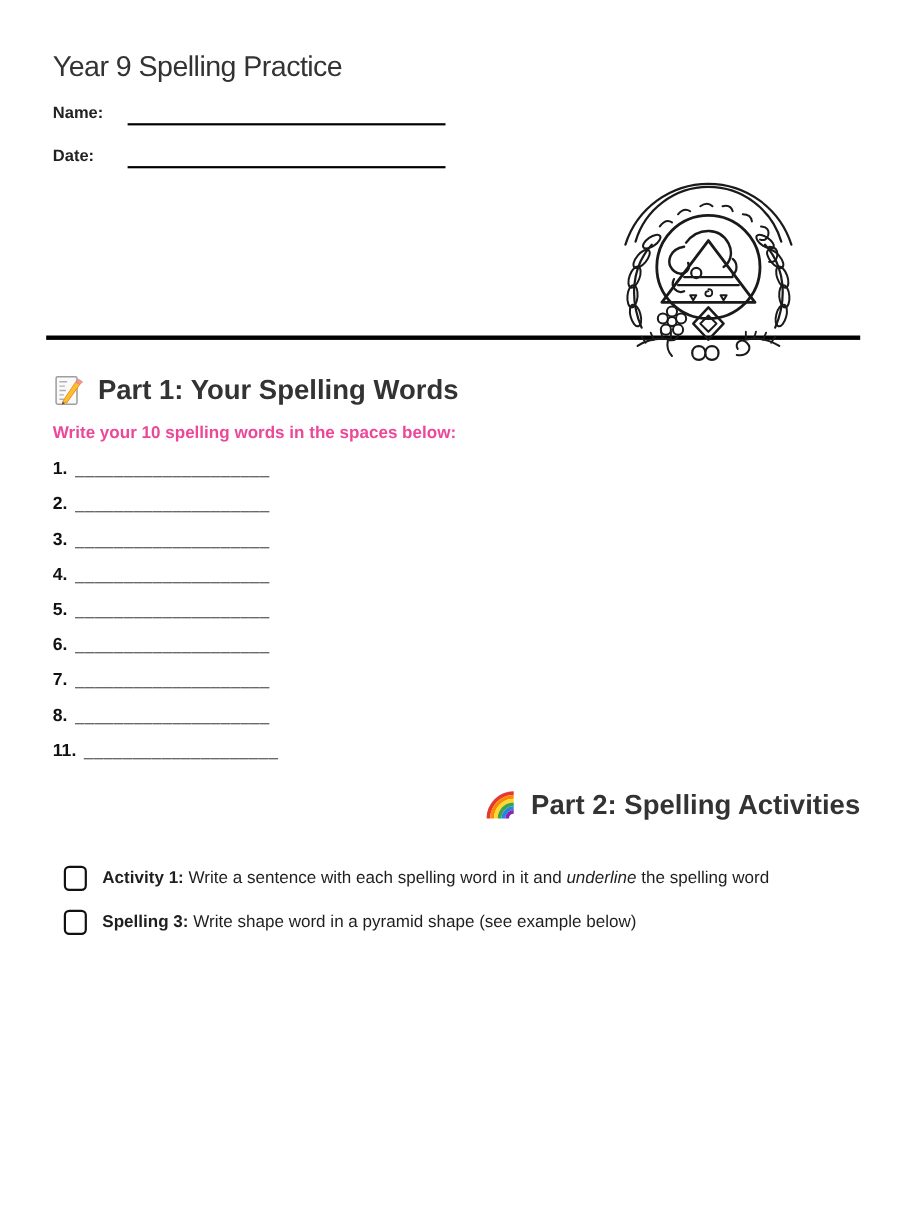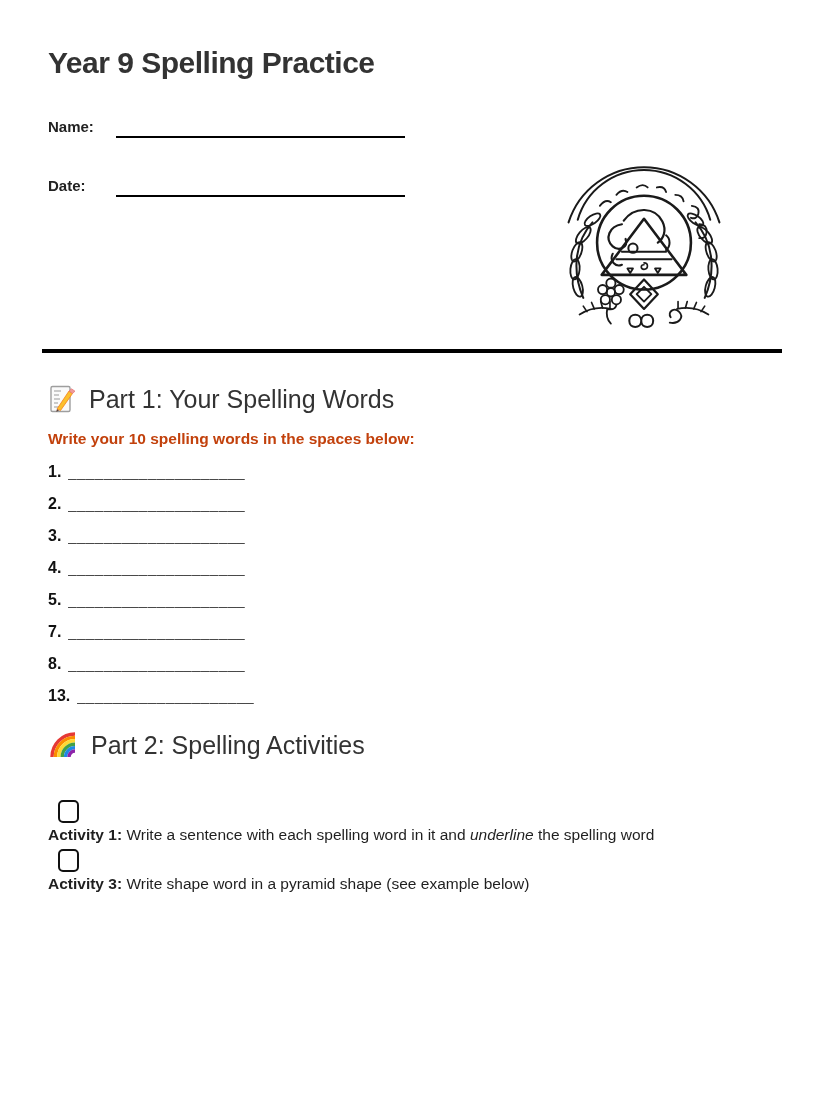--- a/index.html
+++ b/index.html
@@ -8,53 +8,53 @@
     width: 828px; height: 1118px; overflow: hidden;
     background: #ffffff;
     font-family: "Liberation Sans", sans-serif;
     color: #1f1f1f;
     position: relative;
   }
   .content { padding: 0 46px 0 48px; position: relative; }
 
   .page-title {
     margin: 46px 0 0 0;
-    font-size: 30px; font-weight: 700; line-height: 1.1;
+    font-size: 26px; font-weight: 400; line-height: 1.1;
     letter-spacing: -0.5px; color: #333333;
   }
 
-  .field-row { display: flex; align-items: flex-end; margin-top: 37px; height: 22px; }
+  .field-row { display: flex; align-items: flex-end; margin-top: 17px; height: 22px; }
   .field-label { font-size: 15px; font-weight: 700; color: #222; width: 66px; padding-bottom: 3px; }
   .write-line { width: 289px; height: 16px; border-bottom: 2px solid #000; margin-left: 2px; }
 
   .emblem { position: absolute; left: 552px; top: 88px; width: 184px; height: 198px; }
 
   .divider {
     border: none; border-top: 4px solid #000;
     margin: 152px 0 0 -6px; width: 740px;
   }
 
   .section-heading {
     display: flex; align-items: center; gap: 11px;
     margin: 31px 0 0 0;
-    font-size: 25px; font-weight: 400; color: #333333; line-height: 1.2;
+    font-size: 25px; font-weight: 700; color: #333333; line-height: 1.2;
   }
   .section-heading .icon { flex: 0 0 auto; display: inline-flex; }
 
-  .section-intro { font-size: 15.5px; font-weight: 700; color: #c2410c; line-height: 1.15; }
+  .section-intro { font-size: 15.5px; font-weight: 700; color: #ec4899; line-height: 1.15; }
 
   .word-list { margin: 0; padding: 0; list-style: none; }
   .word-row { margin-top: 14px; font-size: 16px; line-height: 18px; white-space: nowrap; }
   .word-num { font-weight: 700; color: #111; margin-right: 7px; }
   .word-blank { color: #3d3d3d; font-size: 15px; letter-spacing: 0.5px; }
 
-  .part2-heading { margin-top: 25px; }
+  .part2-heading { margin-top: 25px; justify-content: flex-end; }
 
   .activities { margin-top: 40px; }
-  .activity-row { display: flex; align-items: flex-start; margin-top: 3px; flex-direction: column; }
+  .activity-row { display: flex; align-items: flex-start; margin-top: 17px; }
   .checkbox {
     flex: 0 0 auto;
     width: 21px; height: 23px;
     border: 2.5px solid #111; border-radius: 5px;
     margin: 0 14px 0 10px; background: #fff;
   }
   .activity-text { font-size: 15.5px; line-height: 1.35; color: #1f1f1f; padding-top: 2px; }
   .activity-label { font-weight: 700; }
   .italic { font-style: italic; }
 
@@ -97,23 +97,24 @@
   </h2>
 
   <p class="section-intro">Write your 10 spelling words in the spaces below:</p>
 
   <ol class="word-list">
     <li class="word-row"><span class="word-num">1.</span><span class="word-blank">____________________</span></li>
     <li class="word-row"><span class="word-num">2.</span><span class="word-blank">____________________</span></li>
     <li class="word-row"><span class="word-num">3.</span><span class="word-blank">____________________</span></li>
     <li class="word-row"><span class="word-num">4.</span><span class="word-blank">____________________</span></li>
     <li class="word-row"><span class="word-num">5.</span><span class="word-blank">____________________</span></li>
+    <li class="word-row"><span class="word-num">6.</span><span class="word-blank">____________________</span></li>
     <li class="word-row"><span class="word-num">7.</span><span class="word-blank">____________________</span></li>
     <li class="word-row"><span class="word-num">8.</span><span class="word-blank">____________________</span></li>
-    <li class="word-row"><span class="word-num">13.</span><span class="word-blank">____________________</span></li>
+    <li class="word-row"><span class="word-num">11.</span><span class="word-blank">____________________</span></li>
   </ol>
 
   <h2 class="section-heading part2-heading">
     <span class="icon">
       <svg width="32" height="30" viewBox="0 0 32 30">
         <path d="M 4 27 A 23 23 0 0 1 27 4" stroke="#e53935" stroke-width="3.4" fill="none"></path>
         <path d="M 7.4 27 A 19.6 19.6 0 0 1 27 7.4" stroke="#fb8c00" stroke-width="3.4" fill="none"></path>
         <path d="M 10.8 27 A 16.2 16.2 0 0 1 27 10.8" stroke="#fdd835" stroke-width="3.4" fill="none"></path>
         <path d="M 14.2 27 A 12.8 12.8 0 0 1 27 14.2" stroke="#43a047" stroke-width="3.4" fill="none"></path>
         <path d="M 17.6 27 A 9.4 9.4 0 0 1 27 17.6" stroke="#1e88e5" stroke-width="3.4" fill="none"></path>
@@ -124,21 +125,21 @@
   </h2>
 
 
   <div class="activities">
     <div class="activity-row">
       <span class="checkbox"></span>
       <span class="activity-text"><span class="activity-label">Activity 1:</span><span> Write a sentence with each spelling word in it and </span><span class="italic">underline</span><span> the spelling word</span></span>
     </div>
     <div class="activity-row">
       <span class="checkbox"></span>
-      <span class="activity-text"><span class="activity-label">Activity 3:</span><span> Write shape word in a pyramid shape (see example below)</span></span>
+      <span class="activity-text"><span class="activity-label">Spelling 3:</span><span> Write shape word in a pyramid shape (see example below)</span></span>
     </div>
   </div>
 
   <div class="emblem">
     <svg class="lineart" width="184" height="198" viewBox="0 0 200 215">
 
       <path d="M 18 96 A 86 86 0 0 1 182 96" stroke-width="2.2"></path>
       <path d="M 28 93 A 75 75 0 0 1 172 93" stroke-width="2.2"></path>
 
       <path d="M 52 78 q 6 -8 12 -4 M 70 66 q 6 -7 12 -3 M 92 58 q 7 -5 12 0 M 114 58 q 8 -2 10 5 M 134 66 q 8 0 9 7" stroke-width="2"></path>

